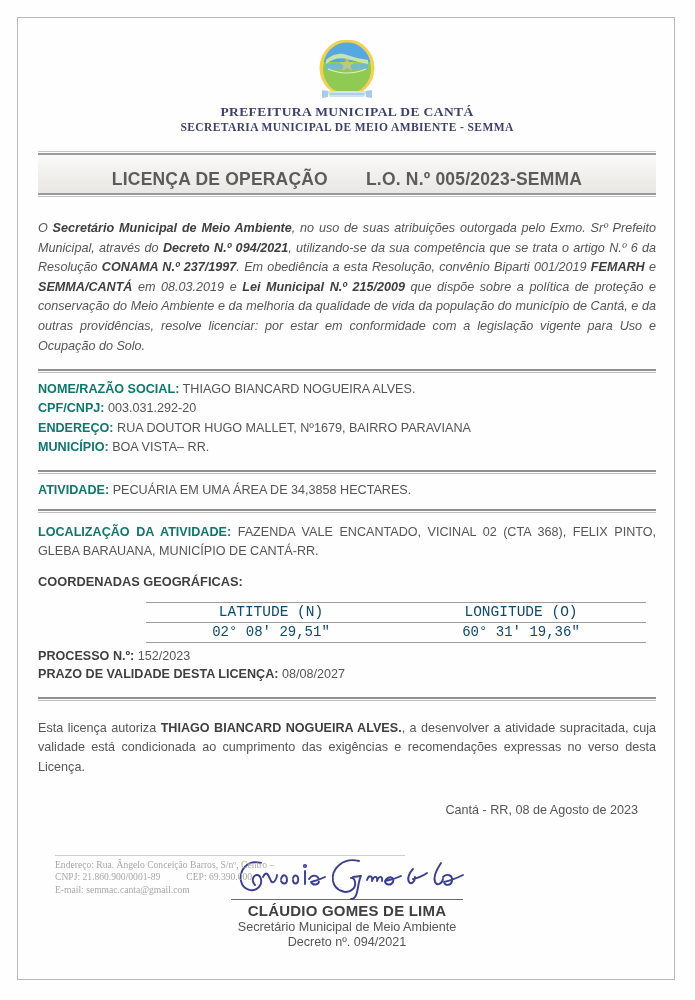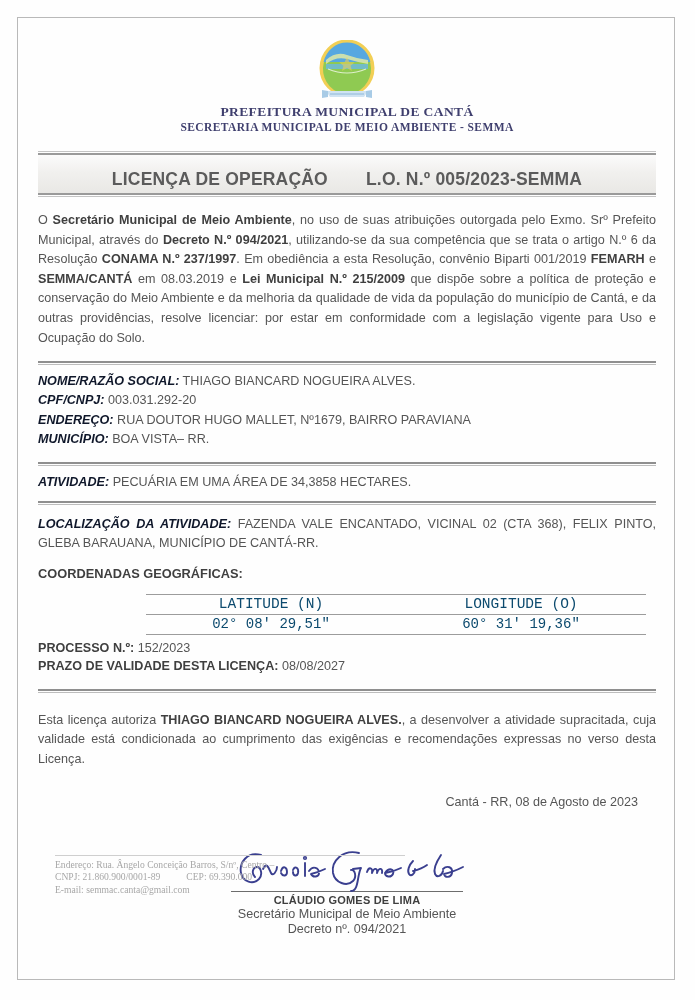--- a/index.html
+++ b/index.html
@@ -80,42 +80,43 @@
     height: 48px;
     gap: 38px;
     font-size: 17.5px;
     font-weight: bold;
     color: #5b5b5b;
     letter-spacing: .2px;
   }
 
   
   .para {
-    margin-top: 16px;
+    margin-top: 24px;
     font-size: 12.6px;
     line-height: 19.6px;
     text-align: justify;
     color: #555;
+    font-style: italic;
   }
   .para b { color: #3f3f3f; }
 
   
   .rule-double {
     margin: 13px 0 7px 0;
     height: 4px;
     border-top: 2px solid #8f8f8f;
     border-bottom: 1px solid #bdbdbd;
     box-sizing: border-box;
   }
   .rule-double.tight { margin: 9px 0 6px 0; }
 
   
   .fields { font-size: 12.6px; line-height: 19.2px; color: #555; }
   .field-line { white-space: normal; }
-  .field-line .lbl { font-weight: bold; color: #0f172a; font-style: italic; }
+  .field-line .lbl { font-weight: bold; color: #0f766e; }
   .blk-justify { text-align: justify; }
 
   
   .coord-head {
     font-size: 12.8px;
     font-weight: bold;
     color: #3f3f3f;
     margin-top: 12px;
   }
   table.coords {
@@ -172,21 +173,21 @@
     height: 42px;
     position: relative;
   }
   .sig-svg-wrap svg { position: absolute; left: 50%; top: 0; transform: translateX(-50%); }
   .sig-rule {
     width: 232px;
     margin: 0 auto;
     border-top: 1px solid #6d6d6d;
   }
   .sig-name {
-    font-size: 11px;
+    font-size: 15px;
     font-weight: bold;
     color: #3f3f3f;
     margin-top: 2px;
     letter-spacing: .2px;
   }
   .sig-role { font-size: 12.6px; color: #555; margin-top: 1px; }
   .sig-decree { font-size: 12.6px; color: #555; margin-top: 1px; }
 
   
   .footer {

